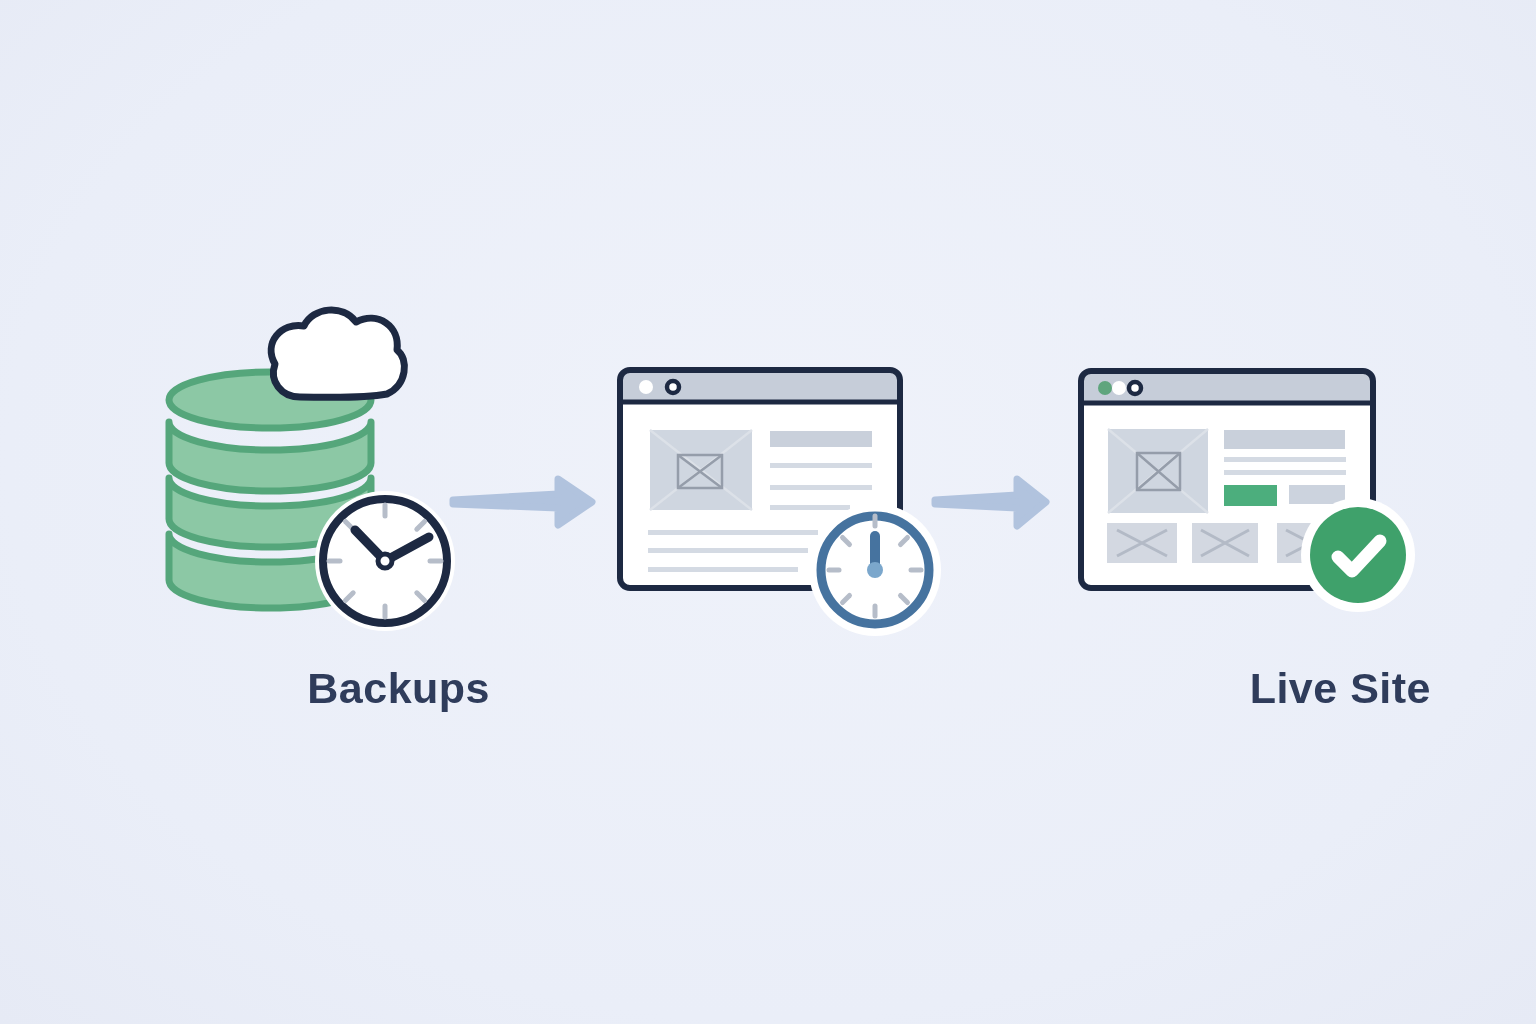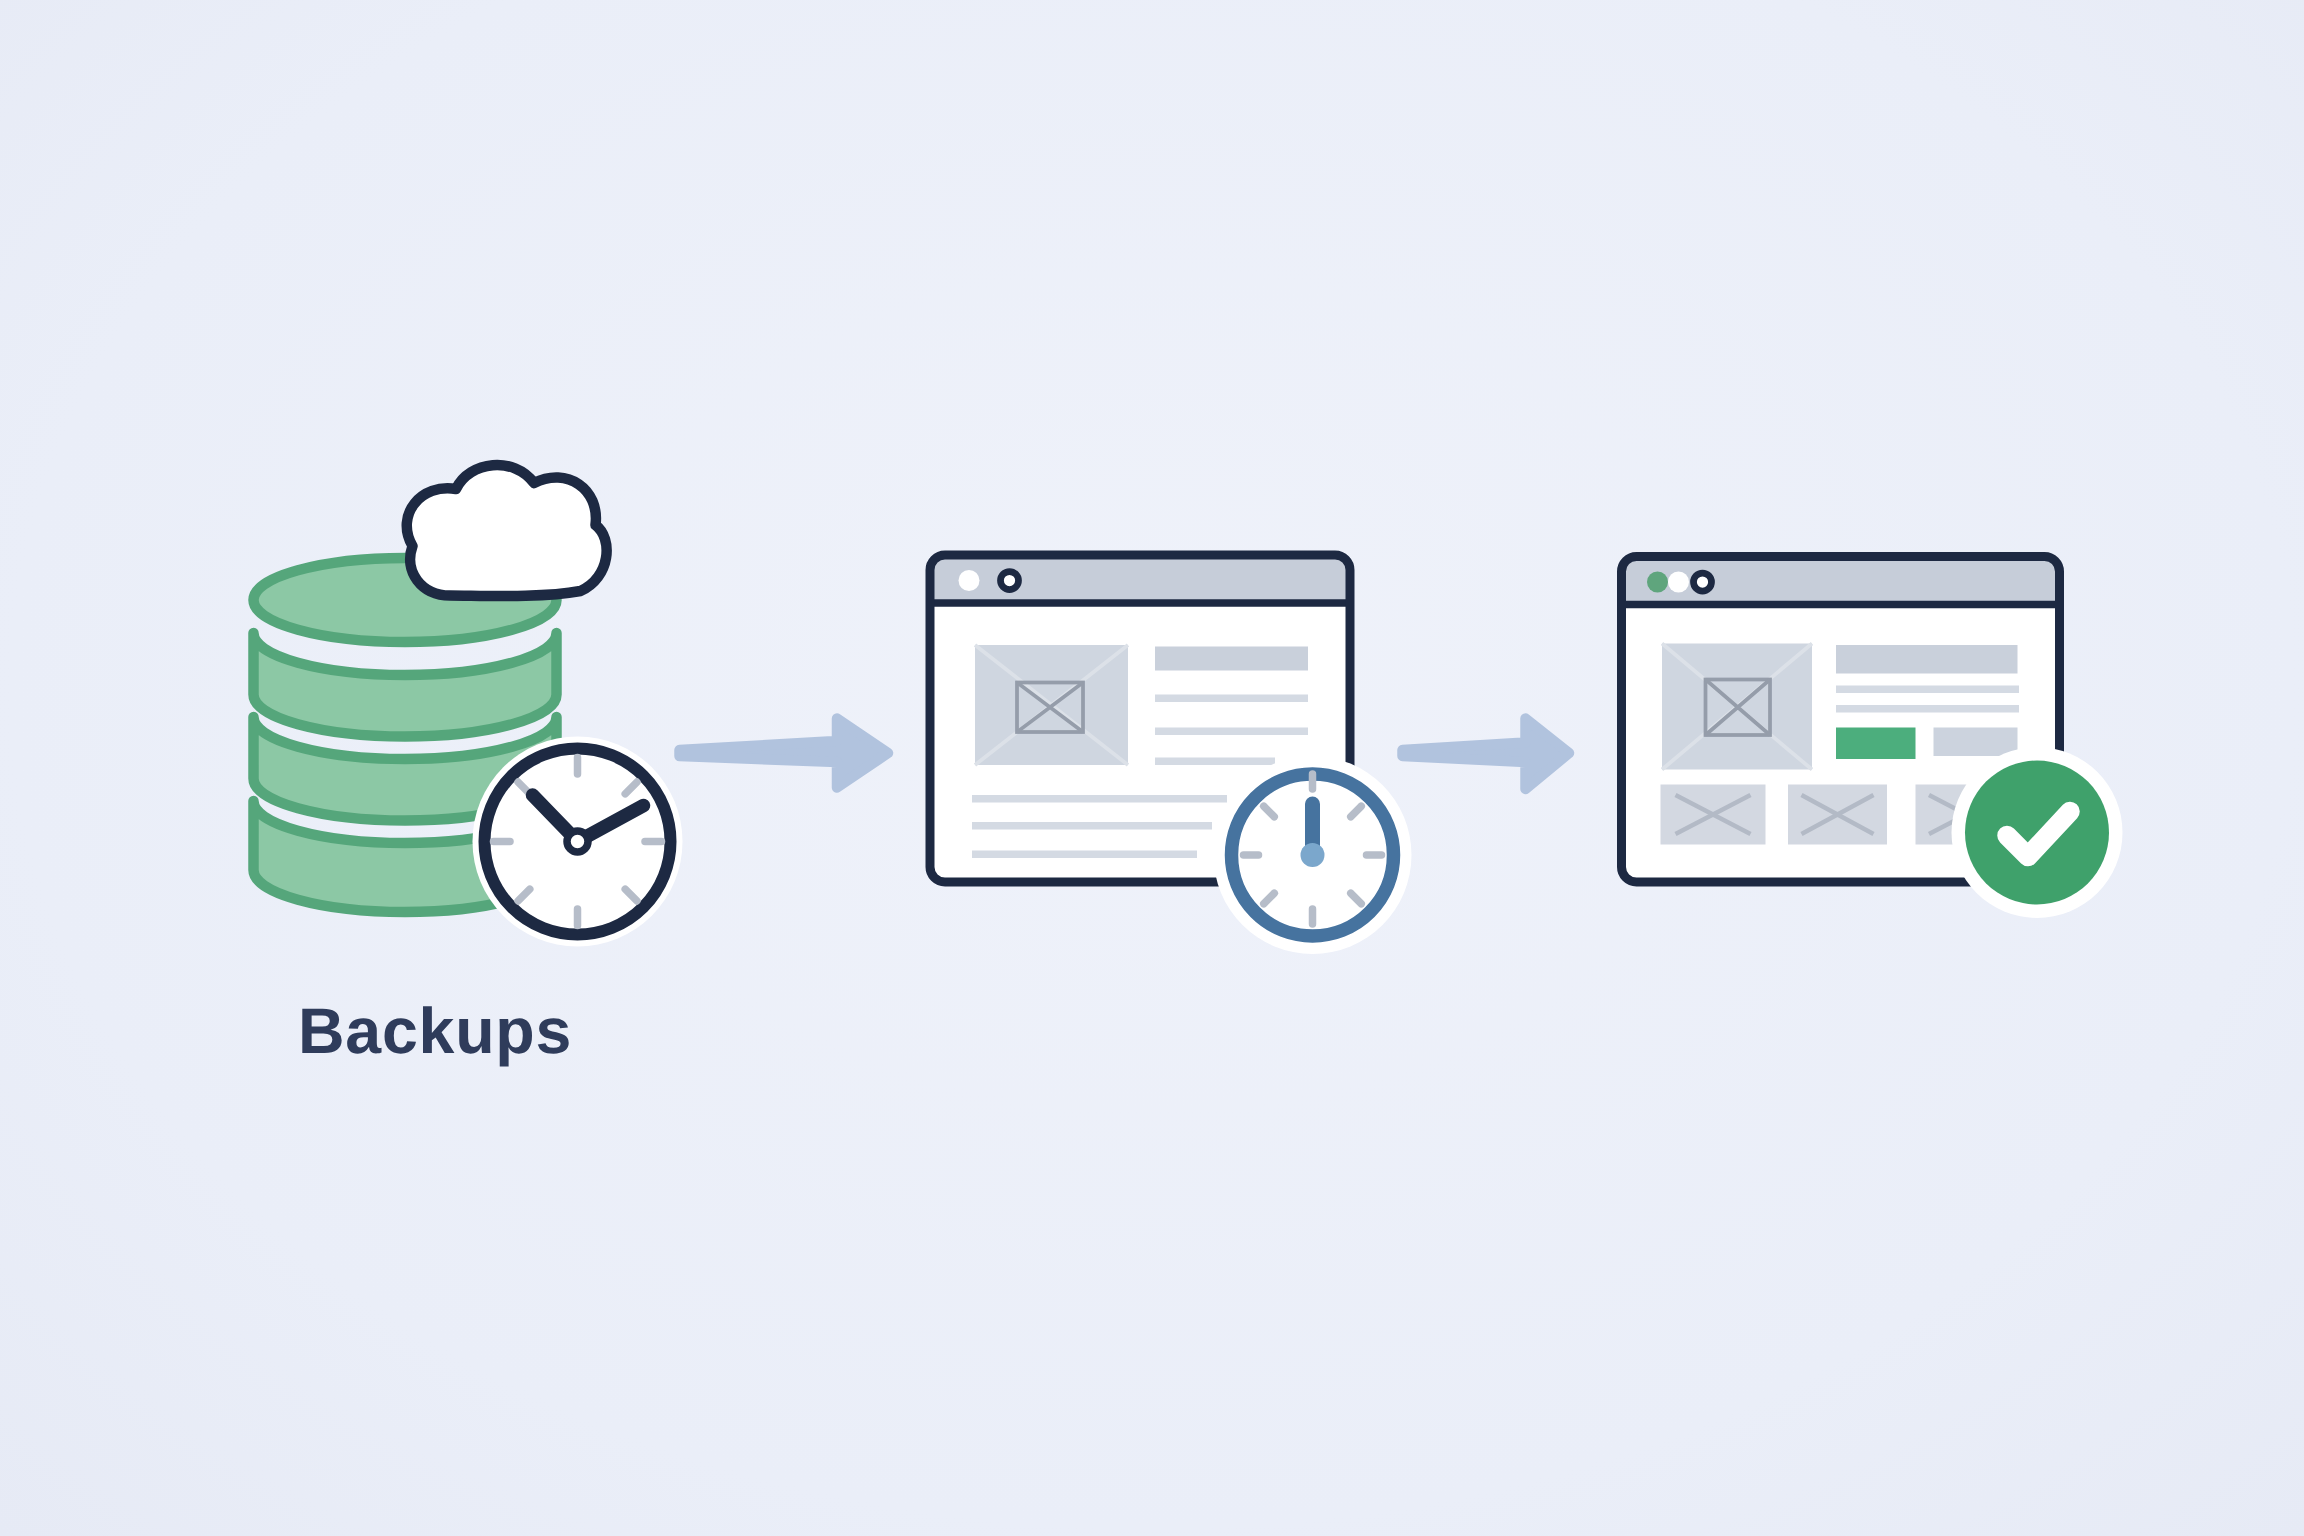--- a/index.html
+++ b/index.html
@@ -12,21 +12,21 @@
   }
   html,body{margin:0;padding:0;}
   body{
     width:1536px;height:1024px;overflow:hidden;
     font-family:"Liberation Sans","DejaVu Sans",sans-serif;
     background:radial-gradient(ellipse at 50% 45%, #eff2fa 0%, var(--background) 70%, #e6eaf5 100%);
   }
   .canvas{position:relative;width:1536px;height:1024px;}
   .abs{position:absolute;}
   .label{
-    position:absolute;width:400px;top:664px;text-align:center;
+    position:absolute;width:400px;top:664px;text-align:right;
     font-size:43px;font-weight:700;color:var(--text);letter-spacing:.5px;line-height:48px;
   }
   
   .db-band{fill:var(--green-fill);stroke:var(--green-stroke);stroke-width:7;stroke-linejoin:round;}
   .cloud{fill:#fff;stroke:var(--outline);stroke-width:7;stroke-linejoin:round;stroke-linecap:round;}
   .halo{fill:#fff;}
   .clock-face-navy{fill:#fff;stroke:var(--outline);stroke-width:8;}
   .clock-face-blue{fill:#fff;stroke:var(--clock-blue);stroke-width:9;}
   .tick{stroke:var(--tick);stroke-width:5;stroke-linecap:round;}
   .hand-navy{stroke:var(--outline);stroke-width:9;stroke-linecap:round;}
@@ -169,14 +169,15 @@
       <path class="thumb-x" d="M221 172 L246 185 L221 198"></path>
     </g>
     <g>
       <circle class="halo" cx="293" cy="197" r="57"></circle>
       <circle class="check-circle" cx="293" cy="197" r="48"></circle>
       <path class="check-mark" d="M273 199 L287 213 L315 183"></path>
     </g>
   </svg>
 
   <div class="label" style="left:90px">Backups</div>
+  <div class="label" style="left:1031px">Live Site</div>
 
 </div>
 
 </body></html>

